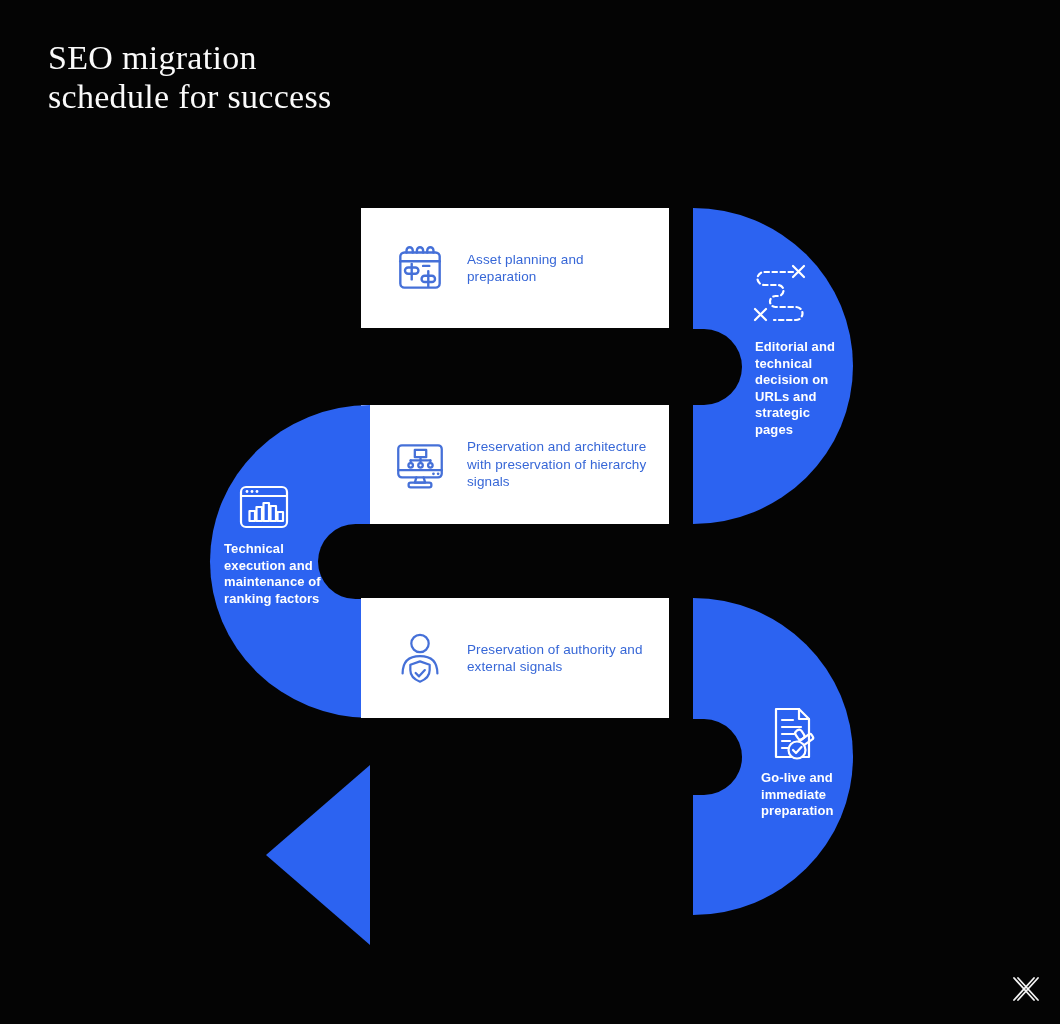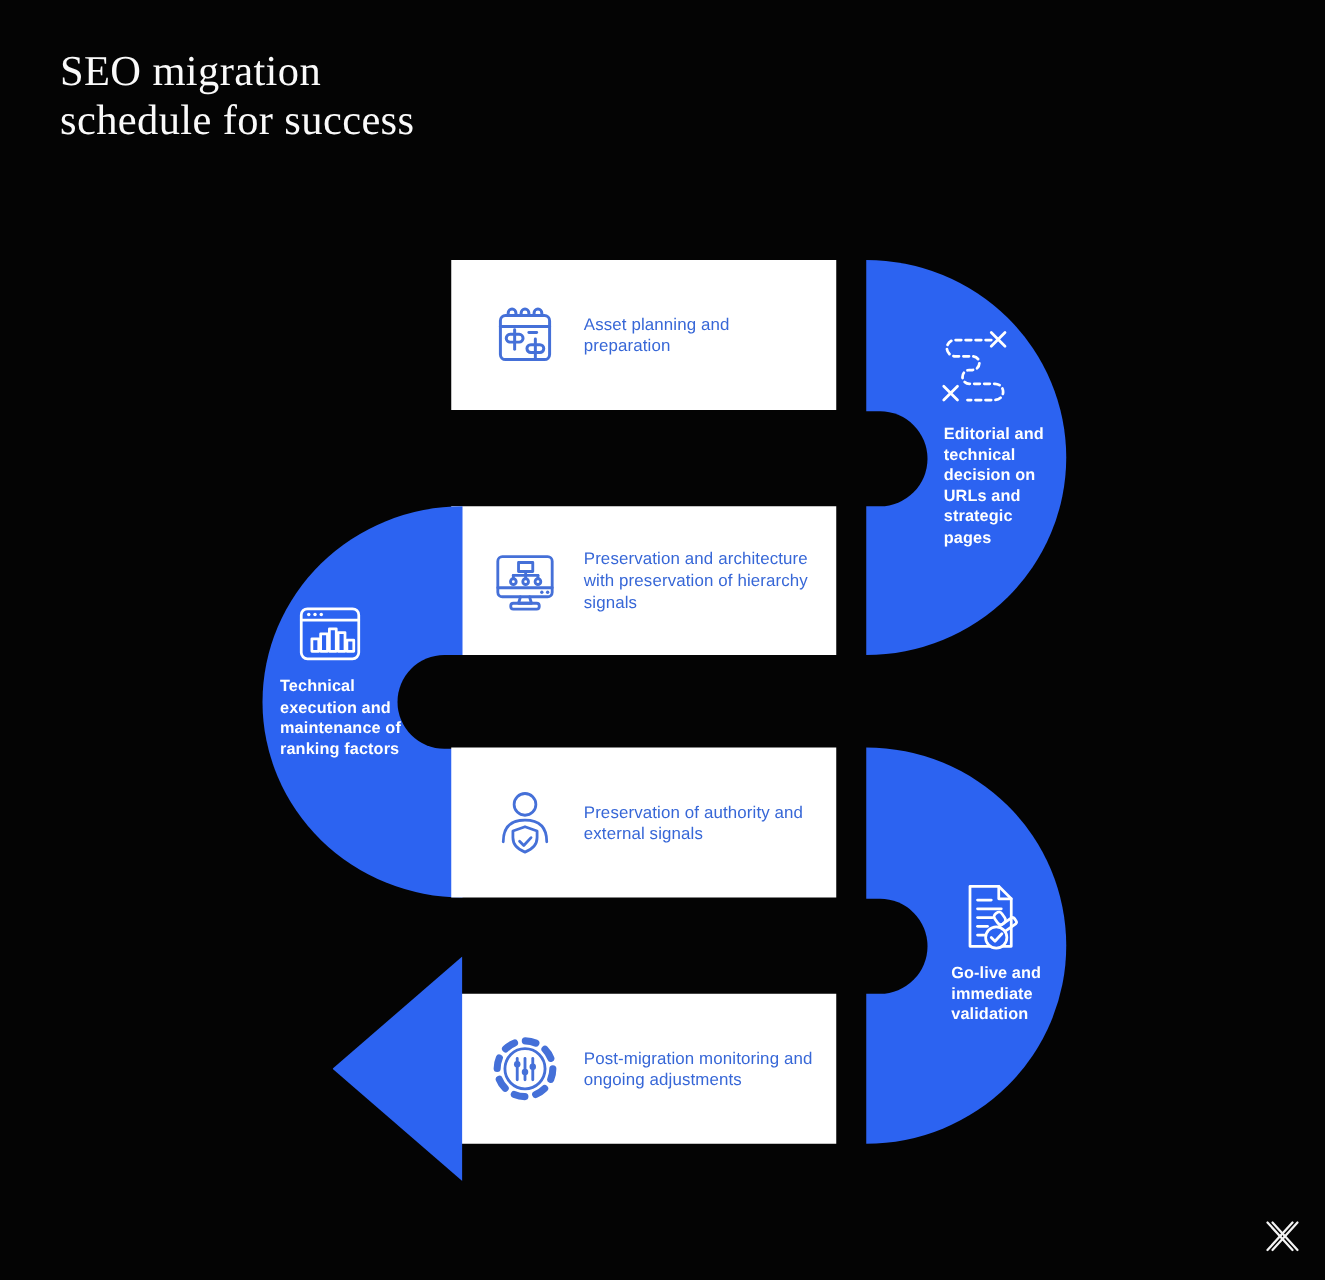--- a/index.html
+++ b/index.html
@@ -181,39 +181,24 @@
           <path d="M19 39 H27"></path>
           <path d="M19 46 H26"></path>
         <g transform="rotate(-35 42 40)">
           <rect x="38.5" y="26" width="7" height="10" rx="3"></rect>
           <rect x="32.5" y="36" width="19" height="6" rx="2"></rect>
         </g>
         <circle cx="34" cy="48" r="8.5" fill="#2c63f1"></circle>
         <path d="M30 48 l3 3 l5.5 -6"></path>
       </svg>
     </span>
-    <span class="curve-label">Go-live and immediate validation</span>
+    <span class="curve-label">Go-live and immediate preparation</span>
   </div>
   <div class="notch" id="notch3"></div>
 
-  <div class="step-box" id="box4">
-    <span class="icon">
-      <svg viewBox="0 0 56 56" fill="none" stroke="#4570d8" stroke-linecap="round" stroke-linejoin="round">
-        <circle cx="28" cy="28" r="21.5" stroke-width="5.5" stroke-dasharray="8.4 8.5"></circle>
-        <circle cx="28" cy="28" r="15.5" stroke-width="2.2"></circle>
-        <path d="M22 20 V36.5" stroke-width="2.2"></path>
-        <path d="M28 20 V36.5" stroke-width="2.2"></path>
-        <path d="M34 20 V36.5" stroke-width="2.2"></path>
-        <circle cx="22" cy="24.5" r="2.5" fill="#4570d8" stroke="none"></circle>
-        <circle cx="28" cy="30.5" r="2.5" fill="#4570d8" stroke="none"></circle>
-        <circle cx="34" cy="26.5" r="2.5" fill="#4570d8" stroke="none"></circle>
-      </svg>
-    </span>
-    <span class="label">Post-migration monitoring and ongoing adjustments</span>
-  </div>
 
   <div class="flow-triangle"></div>
 
   <div class="brand-logo">
     <svg viewBox="0 0 40 40" fill="none" stroke="#f3f3f3" stroke-width="1.8" stroke-linecap="round">
       <path d="M10 9 L30 31"></path>
       <path d="M14 9 L34 31"></path>
       <path d="M30 9 L10 31"></path>
       <path d="M34 9 L14 31"></path>
     </svg>

